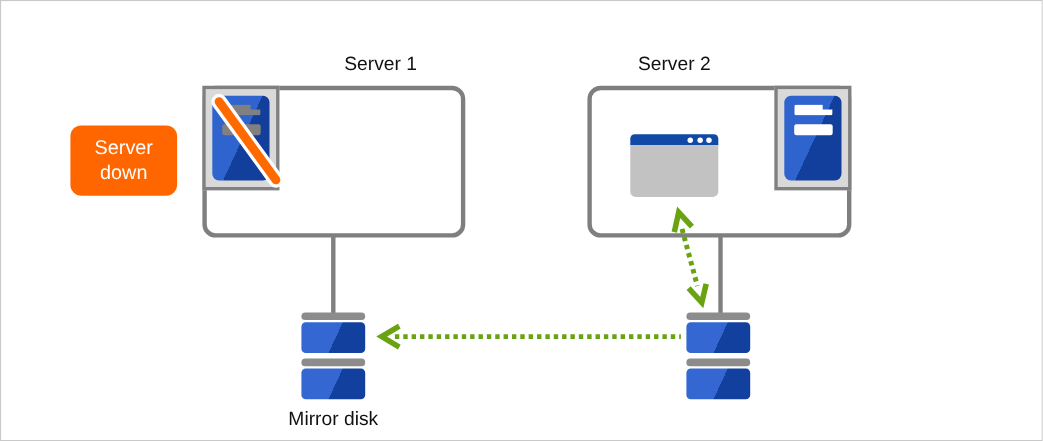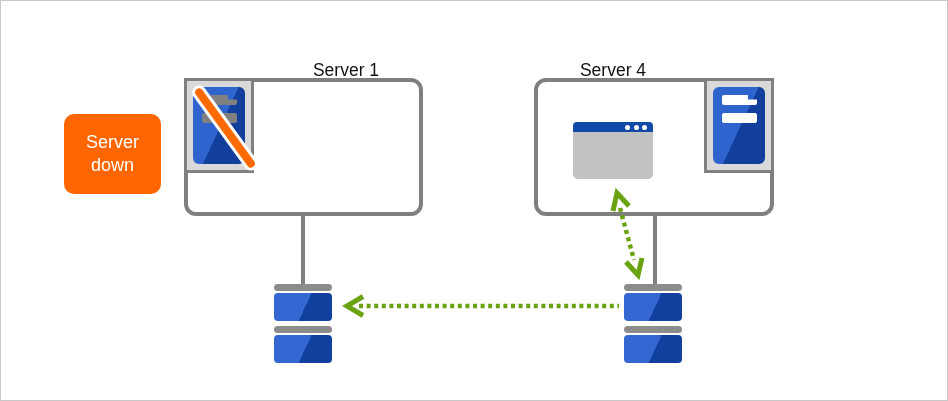--- a/index.html
+++ b/index.html
@@ -1,39 +1,39 @@
 <!DOCTYPE html>
 <html><head>
 <meta charset="utf-8">
 <style>
   html,body{margin:0;padding:0;background:#fff;}
   .canvas{
     position:relative;width:948px;height:401px;
     background:#ffffff;border:1px solid #c9c9c9;box-sizing:border-box;
     font-family:"Liberation Sans", sans-serif;color:#111;overflow:hidden;
   }
-  .lbl{position:absolute;width:200px;text-align:center;font-size:17.5px;line-height:20px;margin-top:12px;}
+  .lbl{position:absolute;width:200px;text-align:center;font-size:17.5px;line-height:20px;}
   
   .group-box{position:absolute;border:4px solid #7f7f7f;border-radius:12px;background:#ffffff;box-sizing:border-box;z-index:1;}
   #box1{left:183px;top:77px;width:239px;height:138px;}
   #box2{left:533px;top:77px;width:240px;height:138px;}
   
   .chassis{position:absolute;width:70px;height:95px;background:#d9d9d9;border:3px solid #808080;box-sizing:border-box;z-index:3;}
   #chassis1{left:183px;top:77px;}
   #chassis2{left:703px;top:77px;}
   .srv-body{position:absolute;left:6px;top:6px;width:52px;height:77px;border-radius:6px;
     background:linear-gradient(115deg,#2f64ce 52%,#123e9c 52%);}
   .srv-bar{position:absolute;left:9px;width:35px;height:10px;border-radius:2px;background:#ffffff;}
   .srv-bar.bar1{top:8px;clip-path:polygon(0 0,74% 0,74% 45%,100% 45%,100% 100%,0 100%);}
   .srv-bar.bar2{top:26px;}
   .chassis.down .srv-bar{background:#808080;}
   .slash{position:absolute;left:-13px;top:40px;width:96px;height:8px;background:#ff6a00;
     border:3px solid #fdfdfd;border-radius:7px;transform:rotate(54deg);}
   
-  .badge{position:absolute;left:63px;top:113px;width:97px;height:80px;background:#ff6600;border-radius:10px;
+  .badge{position:absolute;left:63px;top:113px;width:97px;height:64px;background:#ff6600;border-radius:10px;
     color:#fff;font-size:18px;line-height:23px;display:flex;align-items:center;justify-content:center;text-align:center;z-index:4;}
   .badge .badge-text{width:70px;}
   
   .app-window{position:absolute;left:572px;top:121px;width:80px;height:57px;z-index:3;}
   .app-titlebar{position:absolute;left:0;top:0;width:80px;height:10px;background:#1149a6;border-radius:4px 4px 0 0;}
   .app-dot{position:absolute;top:2.5px;width:5px;height:5px;border-radius:50%;background:#fff;}
   .app-dot.d1{left:52px}.app-dot.d2{left:60.5px}.app-dot.d3{left:69px}
   .app-body{position:absolute;left:0;top:10px;width:80px;height:47px;background:#c2c2c2;border-radius:0 0 5px 5px;}
   
   .connector{position:absolute;width:4px;background:#808080;z-index:0;}
@@ -61,21 +61,21 @@
 
 <div class="canvas">
 
   <div class="connector" id="conn1"></div>
   <div class="connector" id="conn2"></div>
 
   <div class="group-box" id="box1"></div>
   <div class="group-box" id="box2"></div>
 
   <div class="lbl" id="server1-label">Server 1</div>
-  <div class="lbl" id="server2-label">Server 4</div>
+  <div class="lbl" id="server2-label">Server 2</div>
 
   <div class="chassis down" id="chassis1">
     <div class="srv-body">
       <div class="srv-bar bar1"></div>
       <div class="srv-bar bar2"></div>
     </div>
     <div class="slash"></div>
   </div>
 
   <div class="chassis" id="chassis2">
@@ -105,20 +105,21 @@
     <div class="disk-cap second"></div>
     <div class="disk-platter"></div>
   </div>
   <div class="disk" id="disk2">
     <div class="disk-cap"></div>
     <div class="disk-platter"></div>
     <div class="disk-cap second"></div>
     <div class="disk-platter"></div>
   </div>
 
+  <div class="lbl" id="mirror-label">Mirror disk</div>
 
   <svg id="arrows" viewBox="0 0 948 401" xmlns="http://www.w3.org/2000/svg">
     <g stroke="#69a311" fill="none">
       <path d="M358,305 H618" stroke-width="4.5" stroke-dasharray="4 3.6"></path>
       <path d="M362,295.5 L346,305 L362,314.5" stroke-width="5"></path>
     </g>
     <g stroke="#69a311" fill="none">
       <path d="M619,207 L633,259" stroke-width="4.5" stroke-dasharray="4 3.6"></path>
       <path d="M612,210 L616,192 L628,205" stroke-width="5"></path>
       <path d="M641,257 L637,274 L625,261" stroke-width="5"></path>

